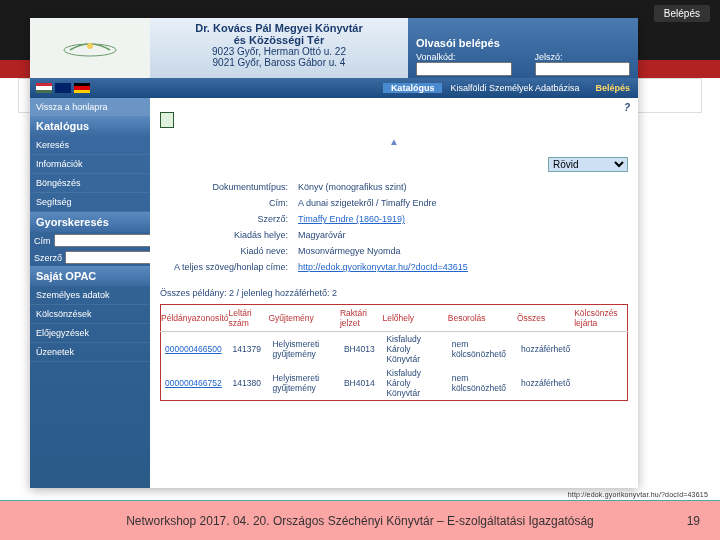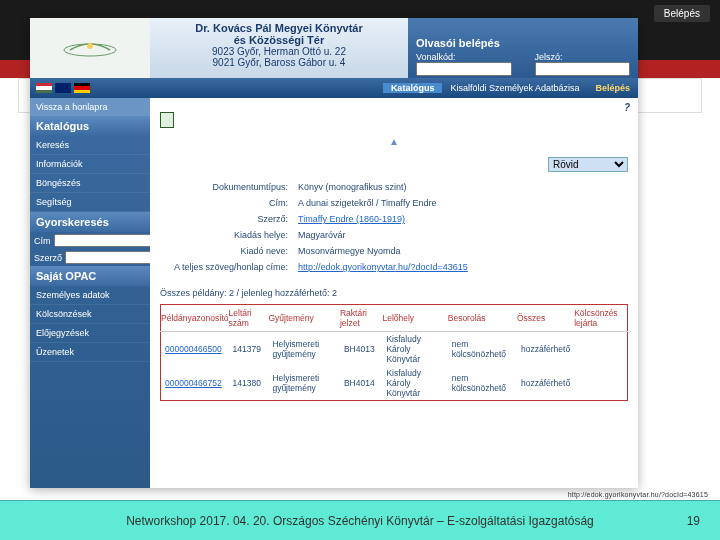--- a/index.html
+++ b/index.html
@@ -47,21 +47,21 @@
   .meta-table { width: 100%; font-size: 9px; }
   .meta-table td { padding: 2px 4px; vertical-align: top; }
   .meta-label { text-align: right; width: 130px; color: #2a4a7a; }
   .meta-value { color: #2a4a7a; }
   .meta-link { color: #2266cc; text-decoration: underline; cursor: pointer; }
   .copies-line { margin: 12px 0 6px; font-size: 9px; color: #2a4a7a; }
   .copies-table { width: 100%; border-collapse: collapse; font-size: 8.5px; border: 1px solid #b33; }
   .copies-table th { color: #b33; font-weight: normal; padding: 3px 0; border-bottom: 1px solid #ccc; text-align: left; }
   .copies-table td { padding: 2px 4px; color: #2a4a7a; }
   .copies-table td.link { color: #2266cc; text-decoration: underline; cursor: pointer; }
-  .footer { position: absolute; bottom: 0; left: 0; right: 0; height: 40px; background: #5eead4; border-top: 1px solid #4aa; display: flex; align-items: center; justify-content: center; font-size: 12px; color: #333; }
+  .footer { position: absolute; bottom: 0; left: 0; right: 0; height: 40px; background: #fca5a5; border-top: 1px solid #4aa; display: flex; align-items: center; justify-content: center; font-size: 12px; color: #333; }
   .page-num { position: absolute; right: 20px; }
   .footer-small { position: absolute; bottom: 42px; right: 12px; font-size: 7px; color: #333; letter-spacing: 0.2px; }
 </style>
 </head>
 <body>
 
 <div class="bg-dark"></div>
 <div class="bg-red"></div>
 <div class="bg-white-card"></div>
 <div class="btn-belepes">Belépés</div>

